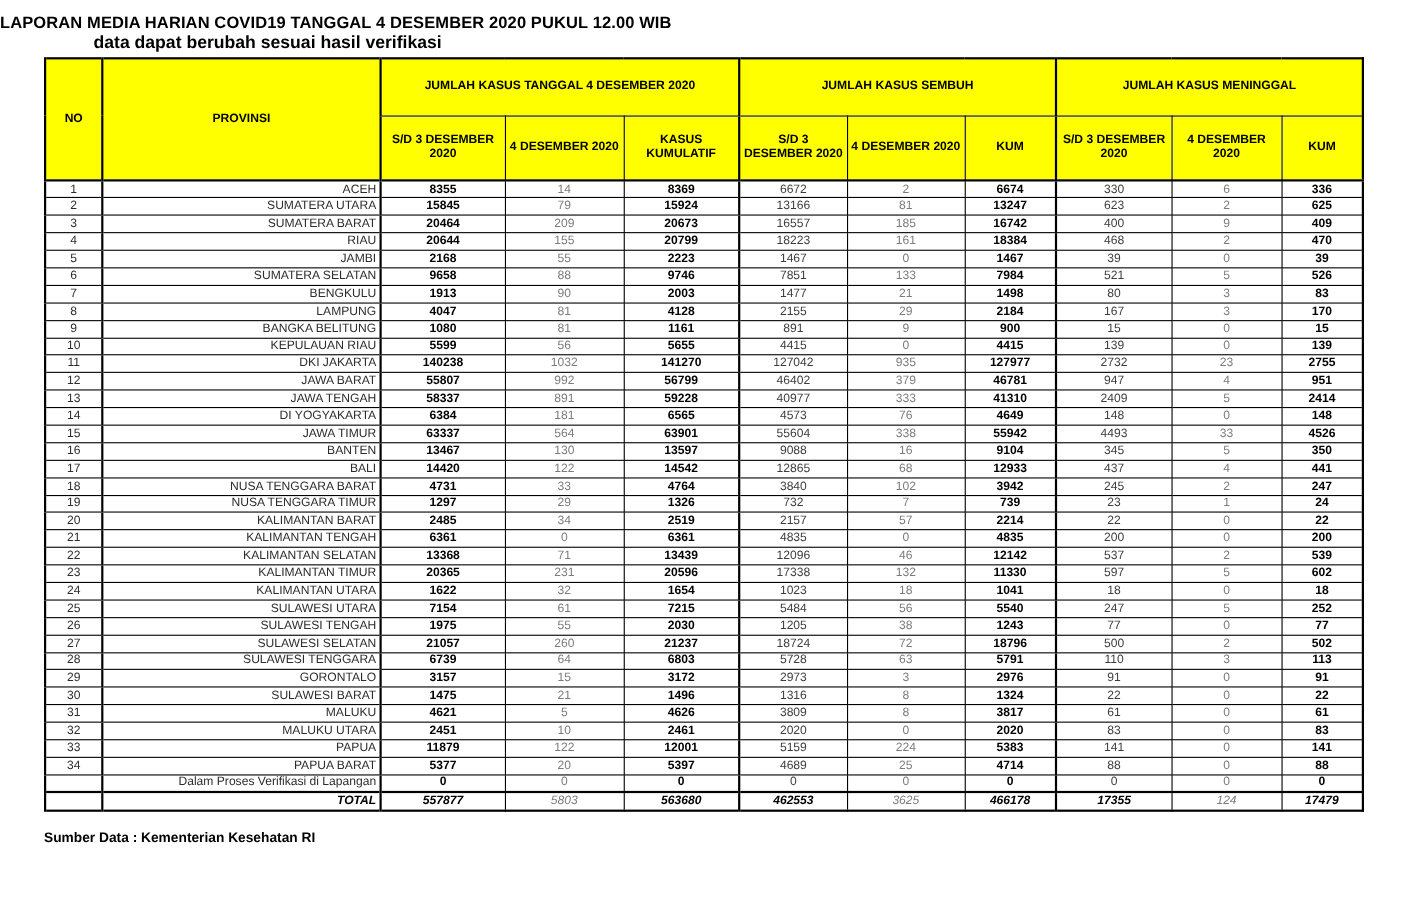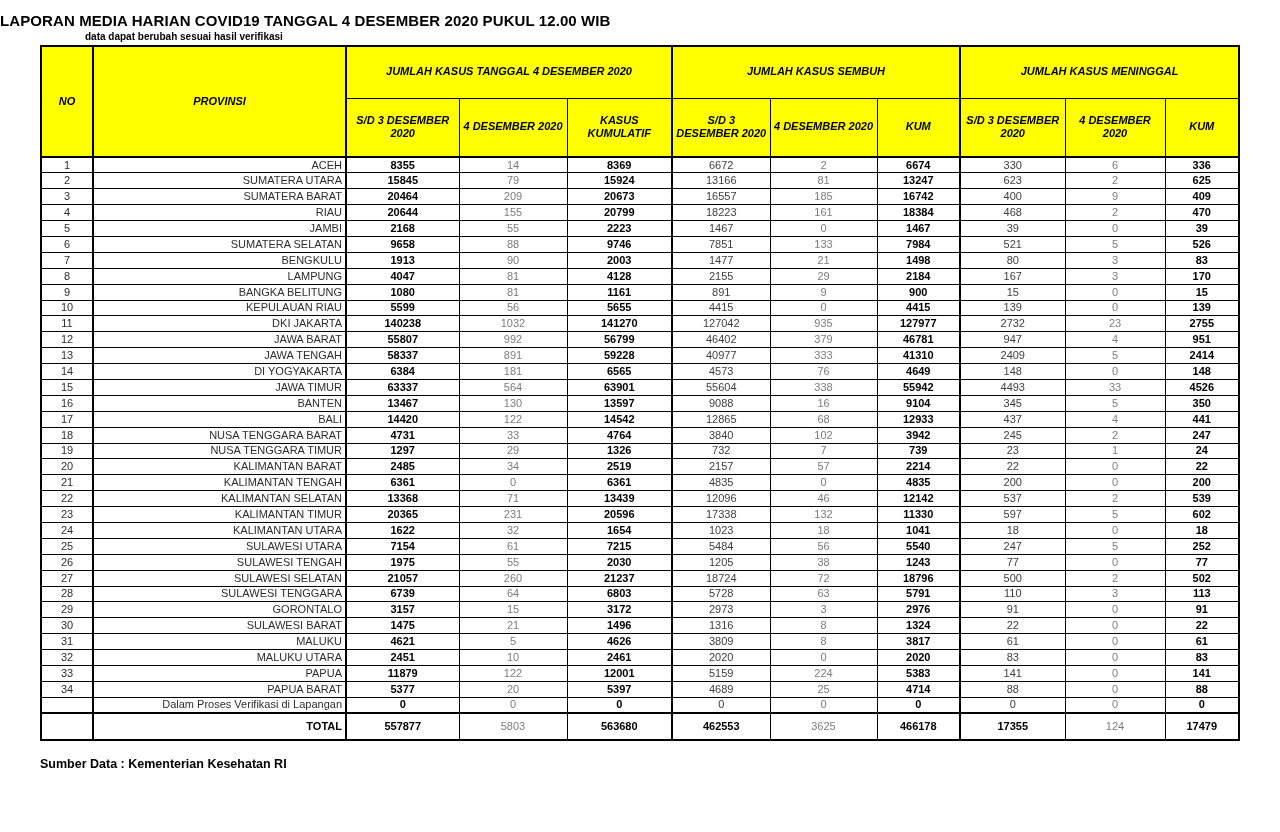--- a/index.html
+++ b/index.html
@@ -12,21 +12,21 @@
   }
   .page { padding-top: 12px; }
   .title {
     text-align: left;
     font-size: 15px;
     font-weight: bold;
     letter-spacing: 0.1px;
     margin: 0 0 2px 0;
   }
   .subtitle {
-    font-size: 10px;
+    font-size: 16px;
     font-weight: bold;
     margin: 0 0 3px 85px;
   }
   table.report {
     border-collapse: collapse;
     table-layout: fixed;
     margin-left: 40px;
     width: 1198px;
     border: 2px solid #000;
   }
@@ -36,41 +36,40 @@
     white-space: nowrap;
   }
   thead th {
     background: #FFFF00;
     font-size: 11px;
     font-weight: bold;
     text-align: center;
     white-space: normal;
     line-height: 1.25;
     padding: 1px 3px;
-    font-style: italic;
   }
   thead tr.group-row th { height: 52px; }
   thead tr.sub-row th { height: 59px; }
   thead { border-bottom: 2px solid #000; }
   .gl { border-left: 2px solid #000 !important; }
   .nd { border-left: 2px solid #000 !important; }
   tbody td {
     height: 15.9px;
     font-size: 11px;
     padding: 0 3px;
     text-align: center;
     line-height: 1.0;
   }
   td.c-prov { text-align: right; color: #2d2d2d; padding-left: 25px; }
   td.c-no { color: #2d2d2d; }
   td.b { font-weight: bold; color: #000; }
   td.r { color: #3d3d3d; }
   td.g { color: #7c7c7c; }
   tr.total-row { border-top: 2px solid #000; }
-  tr.total-row td { height: 27px; }
+  tr.total-row td { height: 17px; font-style: italic; }
   tr.total-row td.c-prov { font-weight: bold; color: #000; }
   tr.total-row td.r { font-weight: bold; color: #000; }
   .source {
     margin: 16px 0 0 40px;
     font-size: 12.5px;
     font-weight: bold;
   }
 </style>
 </head>
 <body>

